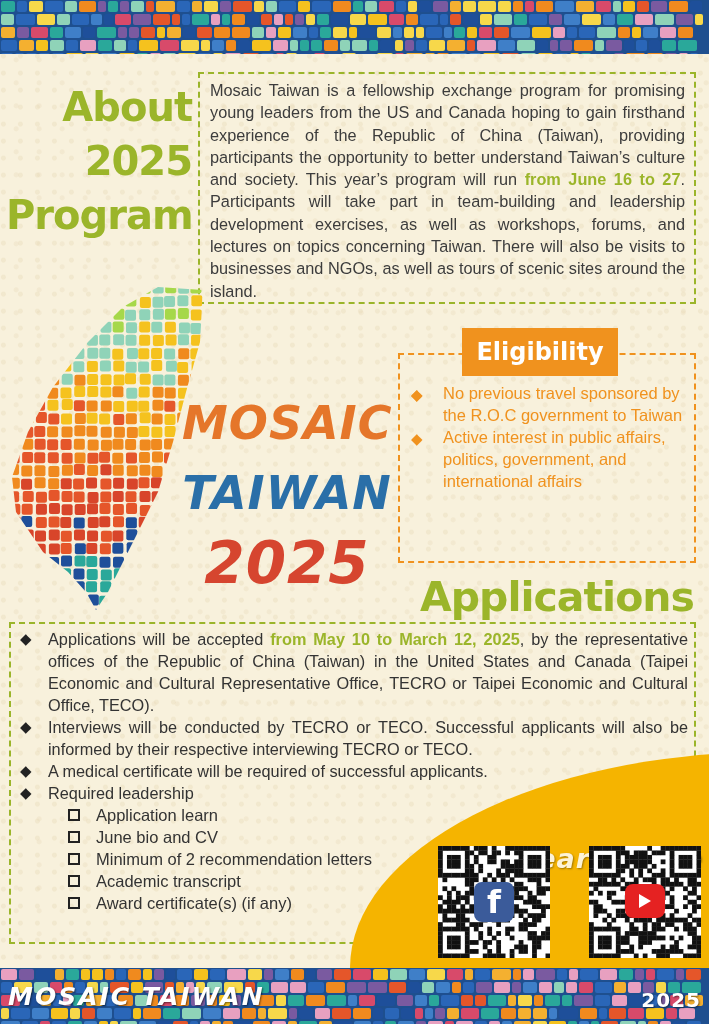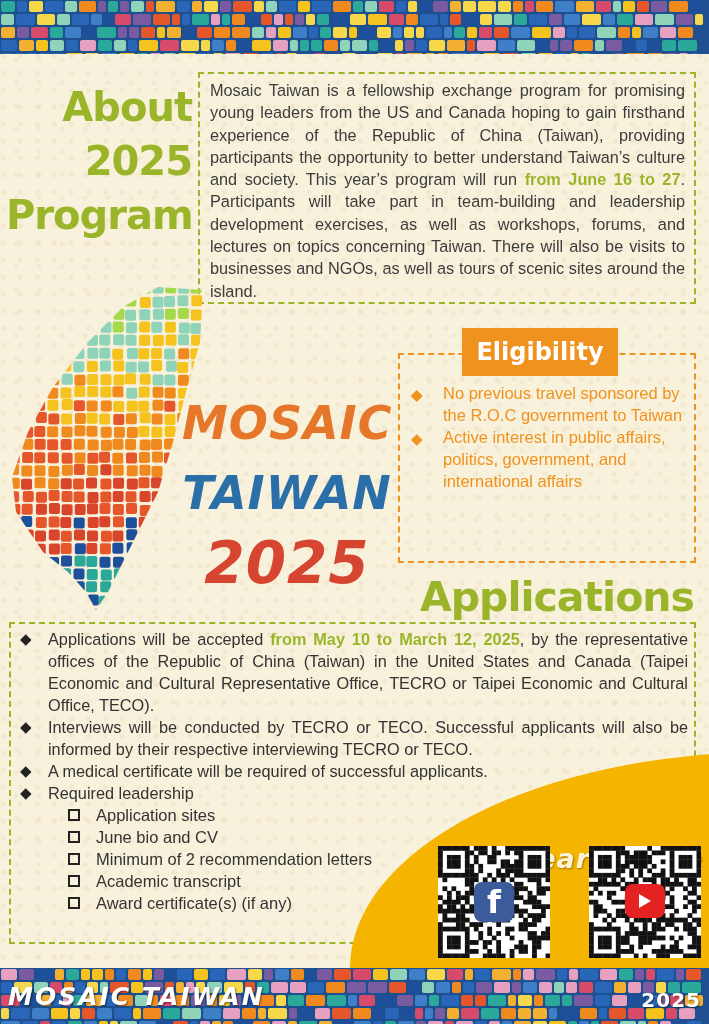--- a/index.html
+++ b/index.html
@@ -845,21 +845,21 @@
 <div class="learn"></div>
 
 <ul class="apps-list">
   <li><span class="dia">◆</span><span>Applications will be accepted </span><span class="hl-green">from May 10 to March 12, 2025</span><span>, by the representative offices of the Republic of China (Taiwan) in the United States and Canada (Taipei Economic and Cultural Representative Office, TECRO or Taipei Economic and Cultural Office, TECO).</span></li>
   <li><span class="dia">◆</span><span>Interviews will be conducted by TECRO or TECO. Successful applicants will also be informed by their respective interviewing TECRO or TECO.</span></li>
   <li><span class="dia">◆</span><span>A medical certificate will be required of successful applicants.</span></li>
   <li><span class="dia">◆</span><span>Required leadership</span></li>
 </ul>
 
 <ul class="docs-list">
-  <li><span class="box"></span><span>Application sites</span></li>
+  <li><span class="box"></span><span>Application learn</span></li>
   <li><span class="box"></span><span>June bio and CV</span></li>
   <li><span class="box"></span><span>Minimum of 2 recommendation letters</span></li>
   <li><span class="box"></span><span>Academic transcript</span></li>
   <li><span class="box"></span><span>Award certificate(s) (if any)</span></li>
 </ul>
 
 <div class="learn-title">To learn more</div>
 
 <div class="qr qr-fb">
   <svg width="112" height="112" class="qrsvg">

